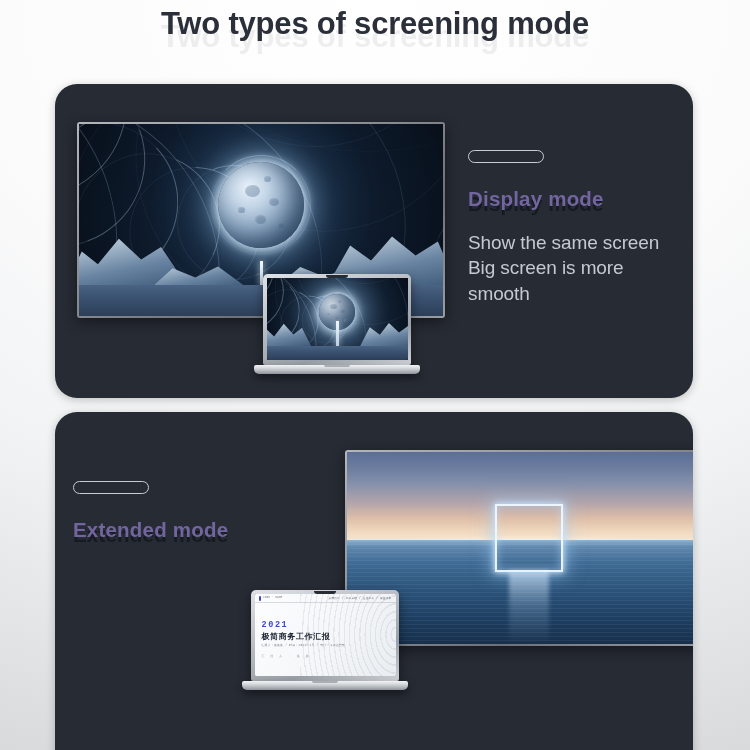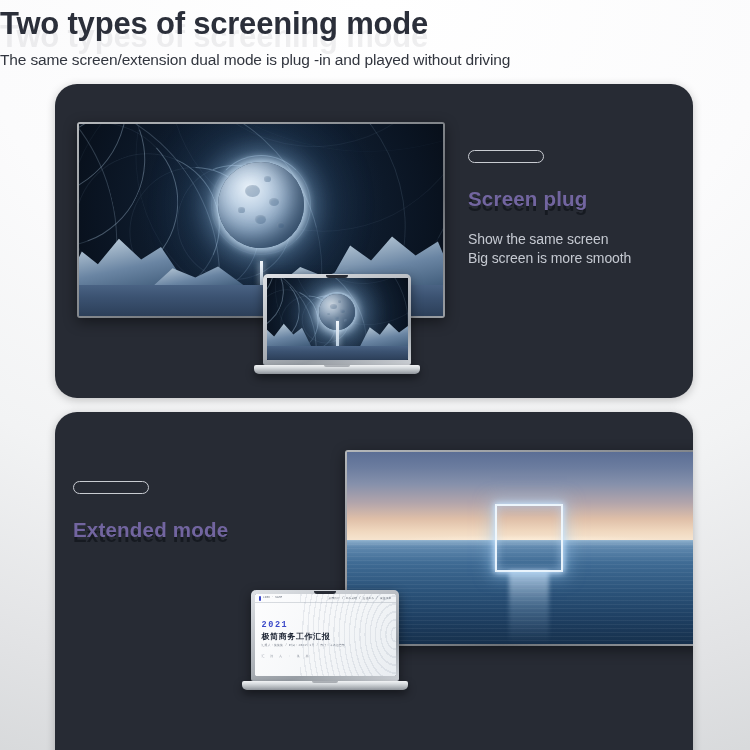--- a/index.html
+++ b/index.html
@@ -11,21 +11,21 @@
 
   body{
     background:
       radial-gradient(ellipse 140% 110% at 50% 0%, #ffffff 0%, #fbfbfc 38%, #f2f3f4 62%, #e2e3e5 85%, #d6d8da 100%);
     position:relative;
   }
 
   
   .header{
     padding-top:6px;
-    text-align:left;
+    text-align:center;
     position:relative;
   }
   .page-title{
     font-size:31px;
     font-weight:bold;
     color:#2b2f3a;
     letter-spacing:-0.2px;
     line-height:1.18;
     position:relative;
     display:inline-block;
@@ -66,21 +66,21 @@
   .mode-heading{
     margin-top:24px;
     font-size:20.5px;
     font-weight:bold;
     color:#7265a0;
     letter-spacing:0.2px;
     text-shadow:0 5px 0 rgba(10,12,18,0.55);
   }
   .mode-desc{
     margin-top:19px;
-    font-size:14px;
+    font-size:19px;
     line-height:1.33;
     color:#c5c9d1;
     font-weight:400;
     letter-spacing:-0.1px;
   }
 
   
   .tv{ position:absolute; }
   .tv-frame{
     width:100%; height:100%;
@@ -281,21 +281,20 @@
     position:absolute; left:7px; top:60px;
     font-size:3px; color:#8d939e; letter-spacing:2px;
     white-space:nowrap;
   }
 </style>
 </head>
 <body>
 
 <div class="header">
   <div class="page-title">Two types of screening mode</div>
-  <div class="page-subtitle">The same screen/extension dual mode is plug -in and played without driving</div>
 </div>
 
 <div class="card" id="card-screen">
 
   <div class="tv" id="tv-screen-mode">
     <div class="tv-frame">
       <div class="tv-screen">
         <div class="moon-art">
           <div class="moon-sky"></div>
           <div id="trails-tv1">
@@ -370,21 +369,21 @@
           <div class="tower"></div>
           <div class="water"></div>
         </div>
       </div>
     </div>
     <div class="base"></div>
   </div>
 
   <div class="mode-block" id="screen-text">
     <div class="pill"></div>
-    <div class="mode-heading">Screen plug</div>
+    <div class="mode-heading">Display mode</div>
     <div class="mode-desc" style="white-space:pre-line;">Show the same screen
 Big screen is more smooth</div>
   </div>
 </div>
 
 <div class="card" id="card-extended">
 
   <div class="mode-block" id="extended-text">
     <div class="pill"></div>
     <div class="mode-heading">Extended mode</div>

